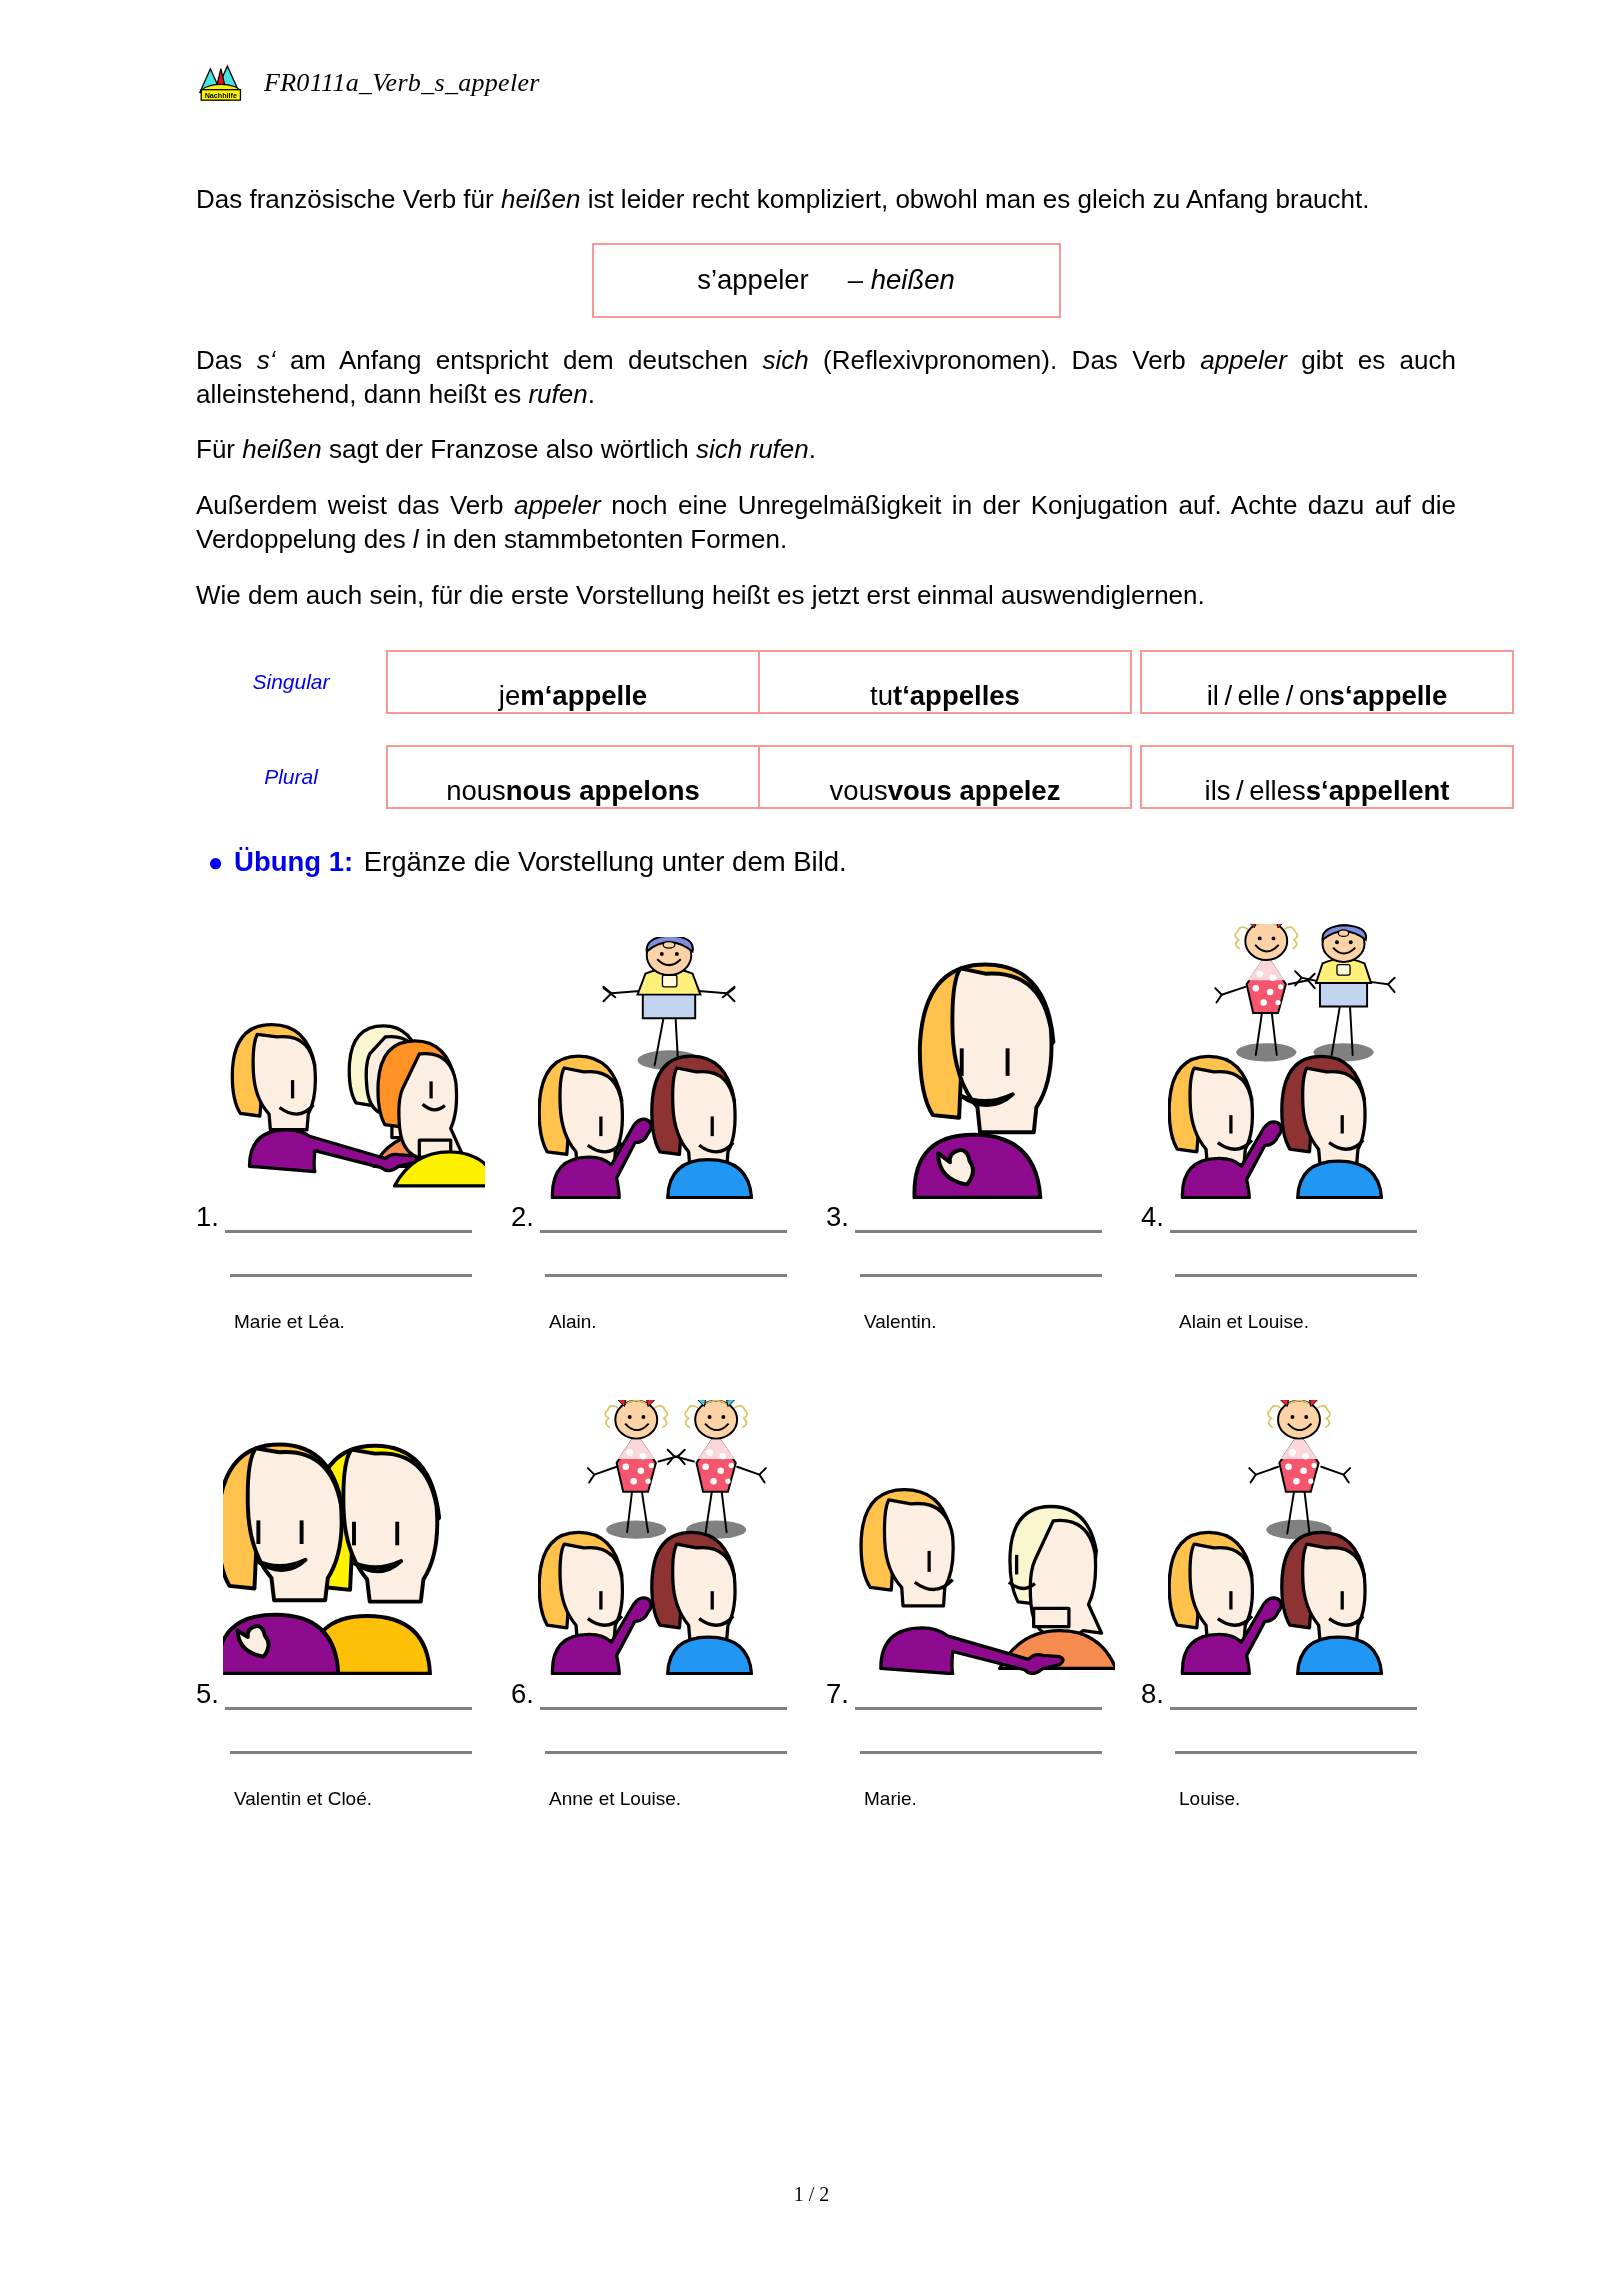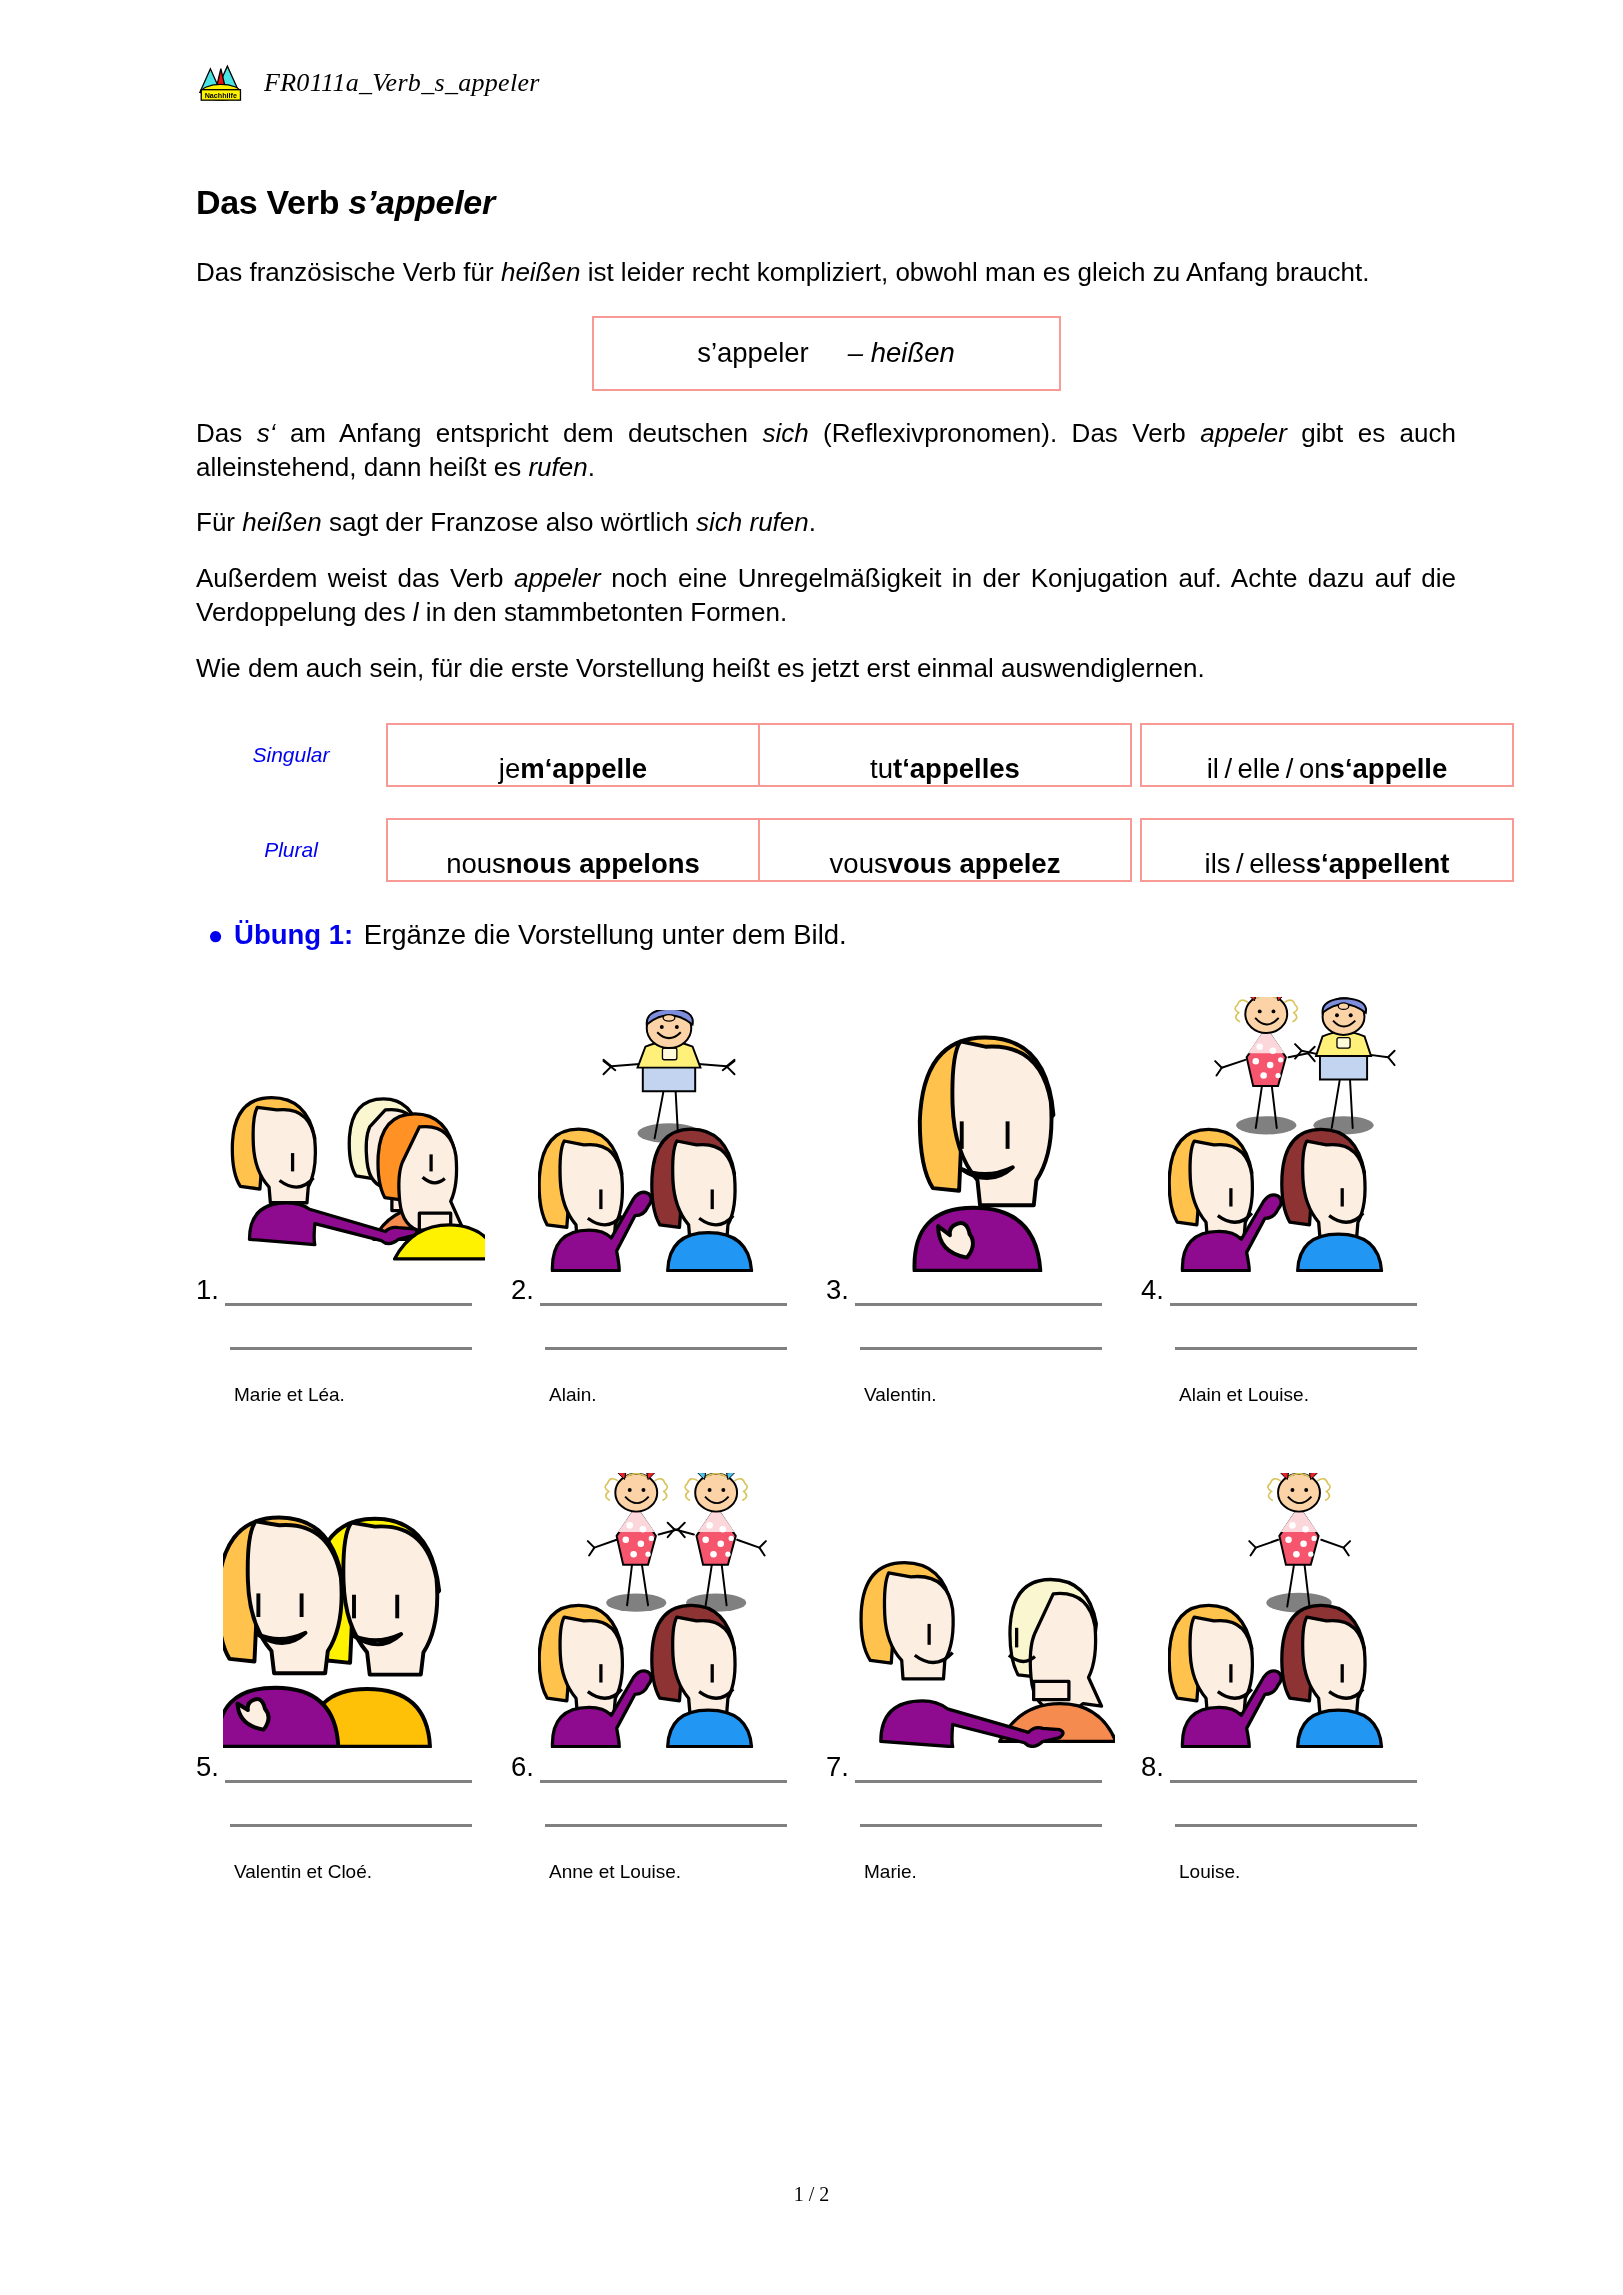--- a/index.html
+++ b/index.html
@@ -108,21 +108,20 @@
       <path d="M30 44 L38 10 L46 44 Z" fill="#EE1111" stroke="#000" stroke-width="2"></path>
       <ellipse cx="38" cy="46" rx="30" ry="12" fill="#FFF200" stroke="#000" stroke-width="2"></ellipse>
       <rect x="8" y="42" width="60" height="16" fill="#FFF200" stroke="#000" stroke-width="2"></rect>
       <text x="38" y="55" font-family="Liberation Sans, sans-serif" font-size="11" font-weight="bold" text-anchor="middle" fill="#000">Nachhilfe</text>
     </svg>
     <div class="doc-title">FR0111a_Verb_s_appeler</div>
   </div>
 
   <div class="content">
 
-    <h1 class="heading"><span>Das Verb </span><span class="it">s’appeler</span></h1>
 
     <p class="para"><span>Das französische Verb für </span><span class="it">heißen</span><span> ist leider recht kompliziert, obwohl man es gleich zu Anfang braucht.</span></p>
 
     <div class="verbbox-wrap">
       <div class="verbbox">
         <span>s’appeler</span>
         <span class="rhs">– heißen</span>
       </div>
     </div>
 

